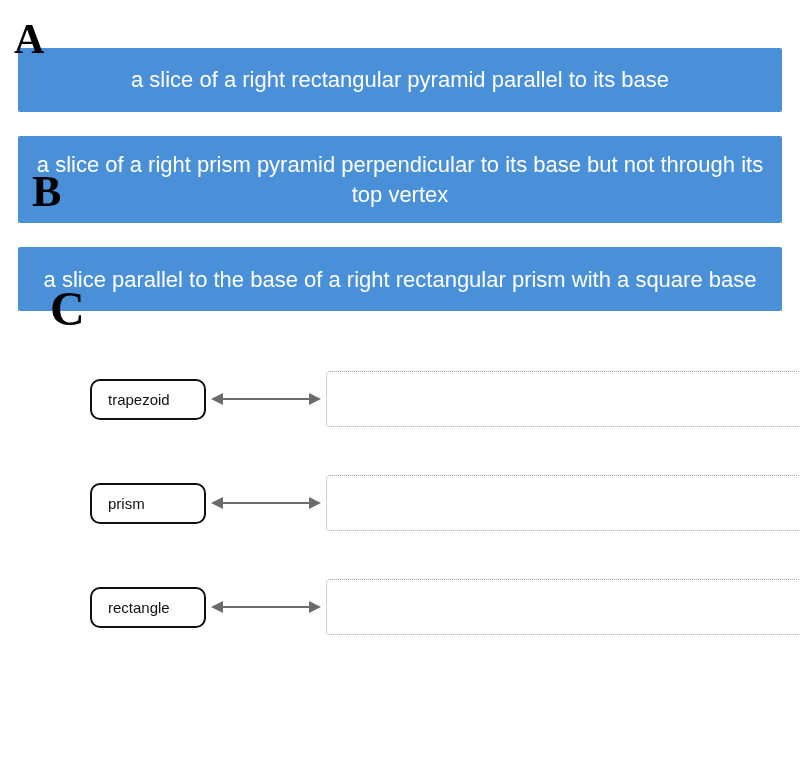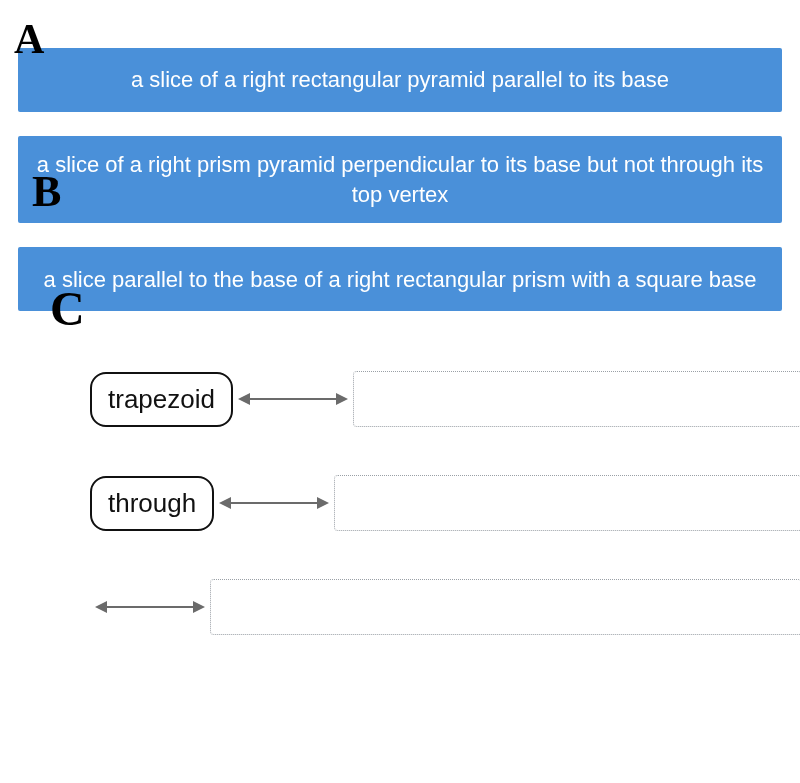--- a/index.html
+++ b/index.html
@@ -53,23 +53,23 @@
     padding: 0 0 0 90px;
   }
   .match-row {
     display: flex;
     align-items: center;
     margin-bottom: 48px;
     height: 56px;
   }
   .answer-chip {
     border: 2.5px solid #111;
-    border-radius: 16px;
+    border-radius: 10px;
     padding: 10px 16px;
-    font-size: 26px;
+    font-size: 15px;
     color: #111;
     background: #fff;
     min-width: 116px;
     text-align: left;
   }
   .arrow-slot {
     flex: 0 0 120px;
     display: flex;
     align-items: center;
     justify-content: center;
@@ -124,33 +124,36 @@
           <line x1="8" y1="11" x2="102" y2="11" stroke="#6b6b6b" stroke-width="2"></line>
           <polygon points="0,11 12,5 12,17" fill="#6b6b6b"></polygon>
           <polygon points="110,11 98,5 98,17" fill="#6b6b6b"></polygon>
         </svg>
       </div>
       <div class="drop-zone"></div>
     </div>
 
     <div class="match-row">
       <div class="answer-chip">
-        <span>through</span>
+        <span>prism</span>
       </div>
       <div class="arrow-slot">
         <svg class="arrow-svg" viewBox="0 0 110 22">
           <line x1="8" y1="11" x2="102" y2="11" stroke="#6b6b6b" stroke-width="2"></line>
           <polygon points="0,11 12,5 12,17" fill="#6b6b6b"></polygon>
           <polygon points="110,11 98,5 98,17" fill="#6b6b6b"></polygon>
         </svg>
       </div>
       <div class="drop-zone"></div>
     </div>
 
     <div class="match-row">
+      <div class="answer-chip">
+        <span>rectangle</span>
+      </div>
       <div class="arrow-slot">
         <svg class="arrow-svg" viewBox="0 0 110 22">
           <line x1="8" y1="11" x2="102" y2="11" stroke="#6b6b6b" stroke-width="2"></line>
           <polygon points="0,11 12,5 12,17" fill="#6b6b6b"></polygon>
           <polygon points="110,11 98,5 98,17" fill="#6b6b6b"></polygon>
         </svg>
       </div>
       <div class="drop-zone"></div>
     </div>
 

